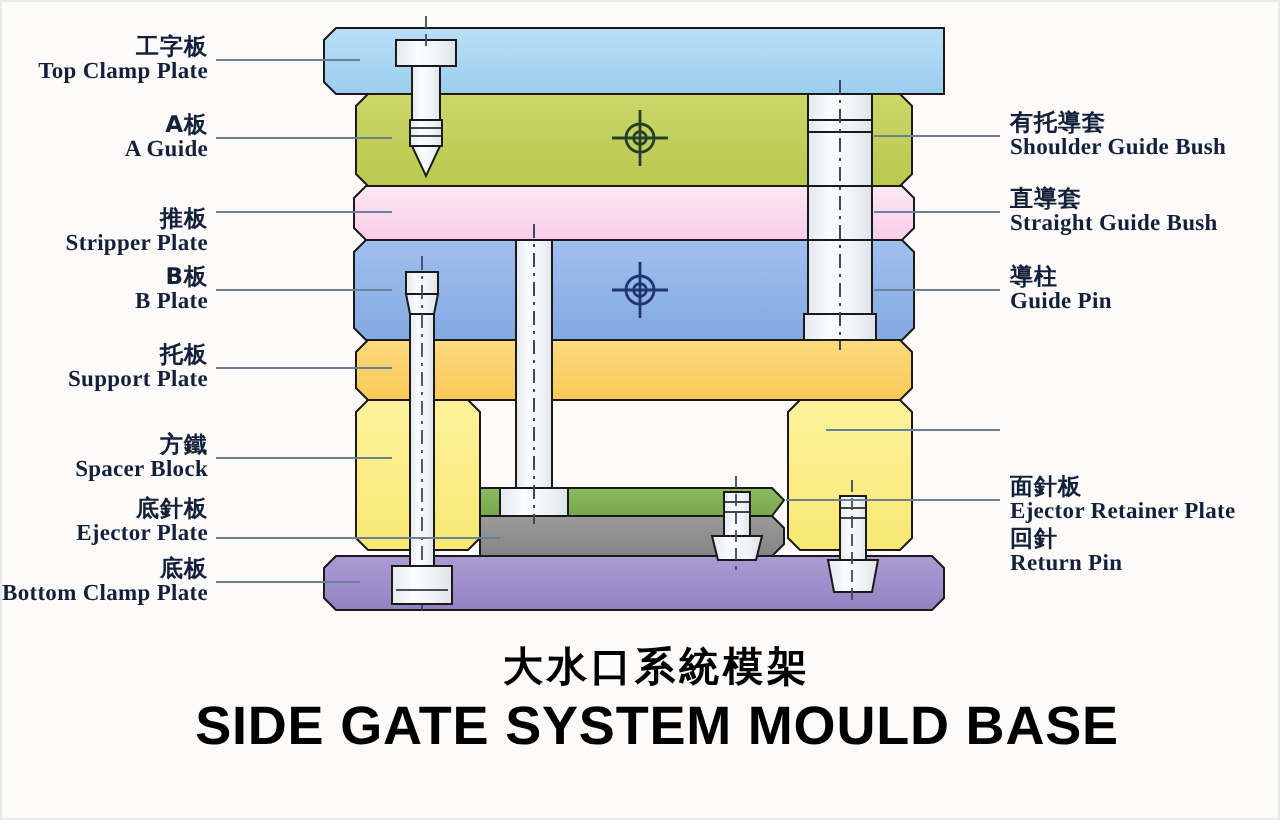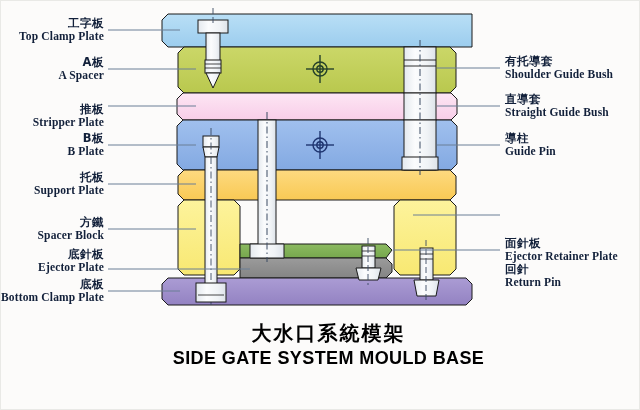--- a/index.html
+++ b/index.html
@@ -26,21 +26,21 @@
   svg { display:block; }
 
   
   #title { position:absolute; left:0; right:0; text-align:center; }
   #title .t-cn {
     font-family:"DejaVu Sans", sans-serif;
     font-size:20px; font-weight:700; letter-spacing:2px; color:#000;
   }
   #title .t-en {
     font-family:"Liberation Sans", sans-serif;
-    font-size:18px; font-weight:700; letter-spacing:.4px; color:#000;
+    font-size:27px; font-weight:700; letter-spacing:.4px; color:#000;
     margin-top:1px;
   }
 </style>
 </head>
 <body>
 
 <div id="stage">
 
   <div id="mould">
   <svg width="640" height="410" viewBox="0 0 640 410">
@@ -189,21 +189,21 @@
     </g>
   </svg>
   </div>
 
   <div class="lbl left" style="right:536px; top:17px;margin-left:44px;">
     <div class="cn">工字板</div>
     <div class="en">Top Clamp Plate</div>
   </div>
   <div class="lbl left" style="right:536px; top:56px;">
     <div class="cn">A板</div>
-    <div class="en">A Spacer</div>
+    <div class="en">A Guide</div>
   </div>
   <div class="lbl left" style="right:536px; top:103px;">
     <div class="cn">推板</div>
     <div class="en">Stripper Plate</div>
   </div>
   <div class="lbl left" style="right:536px; top:132px;">
     <div class="cn">B板</div>
     <div class="en">B Plate</div>
   </div>
   <div class="lbl left" style="right:536px; top:171px;">

